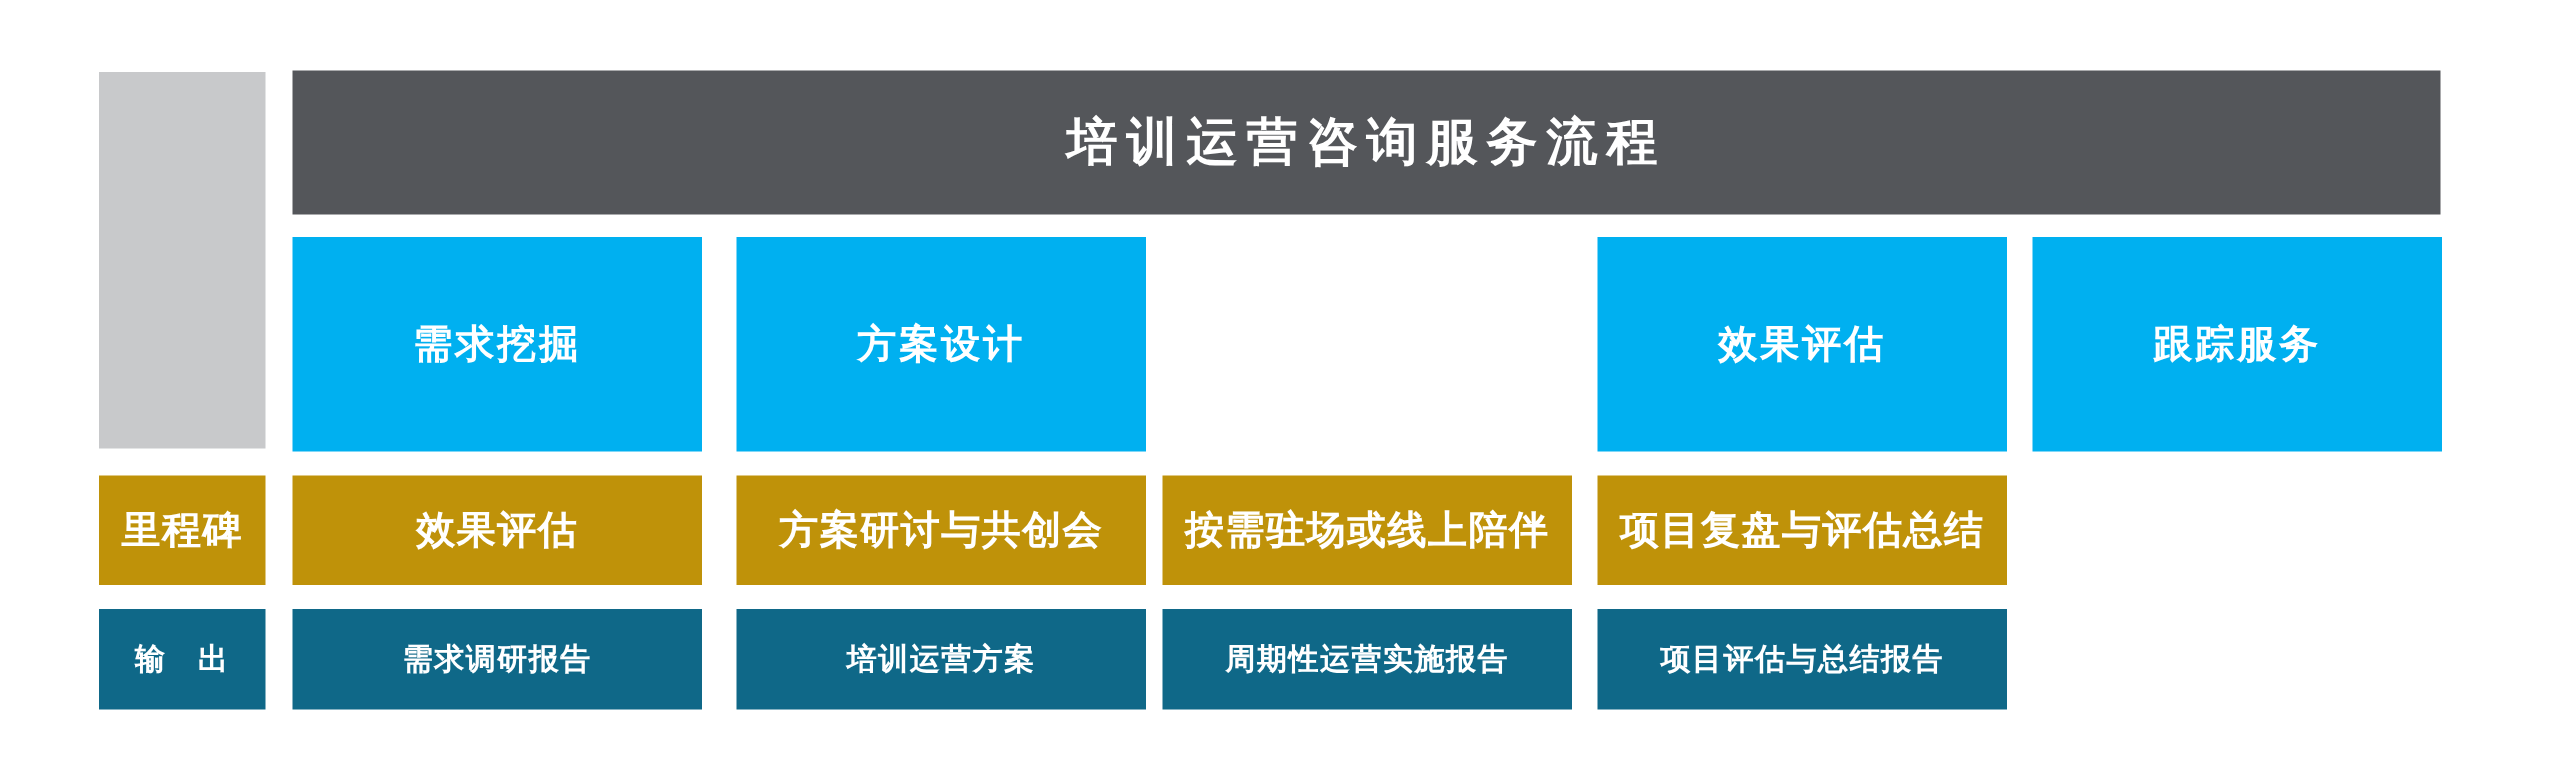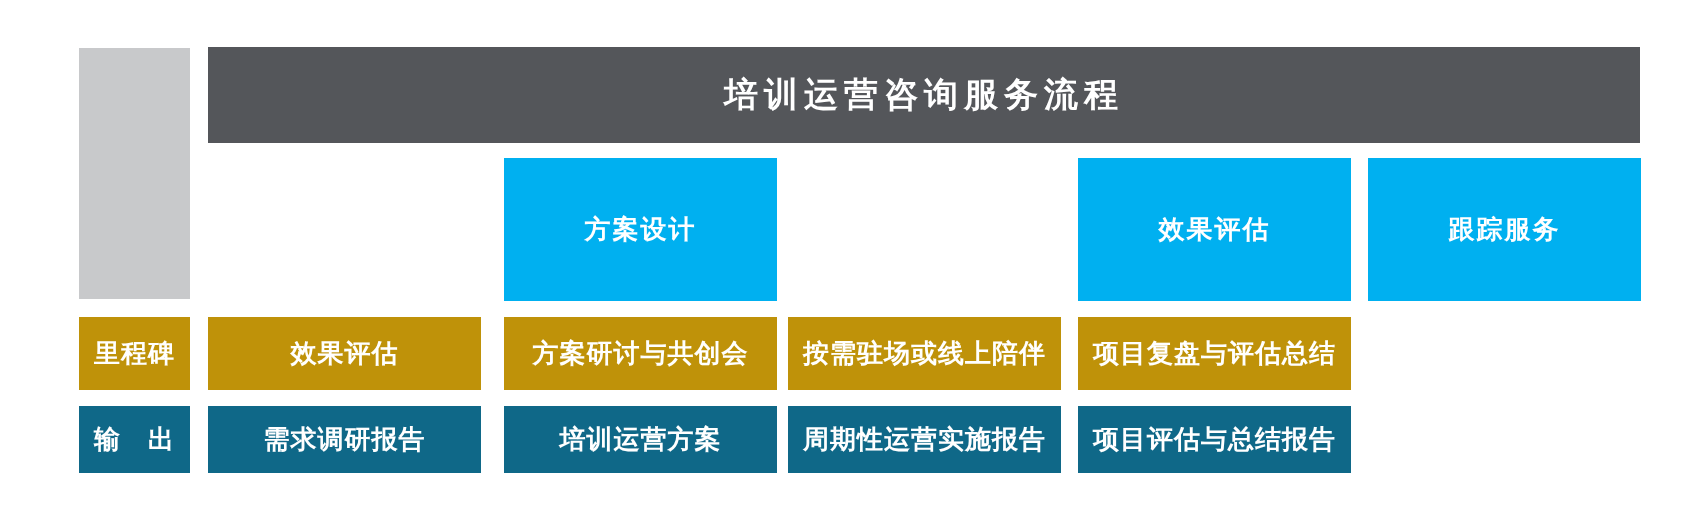--- a/index.html
+++ b/index.html
@@ -14,27 +14,26 @@
   .box {
     position: absolute;
     display: flex;
     align-items: center;
     justify-content: center;
     color: #ffffff;
     font-weight: bold;
     text-align: center;
     box-sizing: border-box;
     white-space: nowrap;
-    margin-left: 13px;
   }
   .gray-bar   { background: #C8C9CB; }
   .header-bar { background: #54565A; font-size: 34px; letter-spacing: 6px; }
   .stage      { background: #00B0F0; font-size: 26px; letter-spacing: 2px; }
   .milestone  { background: #BF9209; font-size: 26px; letter-spacing: 1px; }
-  .output     { background: #0F6888; font-size: 26px; letter-spacing: 1px; }
+  .output     { background: #0F6888; font-size: 20px; letter-spacing: 1px; }
 
   
   .header-bar { left: 195px; top: 47px;  width: 1432px; height: 96px; }
   .gray-bar   { left: 66px;  top: 48px;  width: 111px;  height: 251px; }
   .row-stage     { top: 158px; height: 143px; }
   .row-milestone { top: 317px; height: 73px; }
   .row-output    { top: 406px; height: 67px; }
   .label-cell { left: 66px; width: 111px; }
   .col-0 { left: 195px;  width: 273px; }
   .col-1 { left: 491px;  width: 273px; }
@@ -44,20 +43,21 @@
 </style>
 </head>
 <body>
 
 <div class="canvas">
 
   <div class="box gray-bar"></div>
 
   <div class="box header-bar">培训运营咨询服务流程</div>
 
+  <div class="box stage row-stage col-0">需求挖掘</div>
   <div class="box stage row-stage col-1">方案设计</div>
   <div class="box stage row-stage col-3">效果评估</div>
   <div class="box stage row-stage col-4">跟踪服务</div>
 
   <div class="box milestone row-milestone label-cell">里程碑</div>
   <div class="box milestone row-milestone col-0">效果评估</div>
   <div class="box milestone row-milestone col-1">方案研讨与共创会</div>
   <div class="box milestone row-milestone col-2">按需驻场或线上陪伴</div>
   <div class="box milestone row-milestone col-3">项目复盘与评估总结</div>
 

